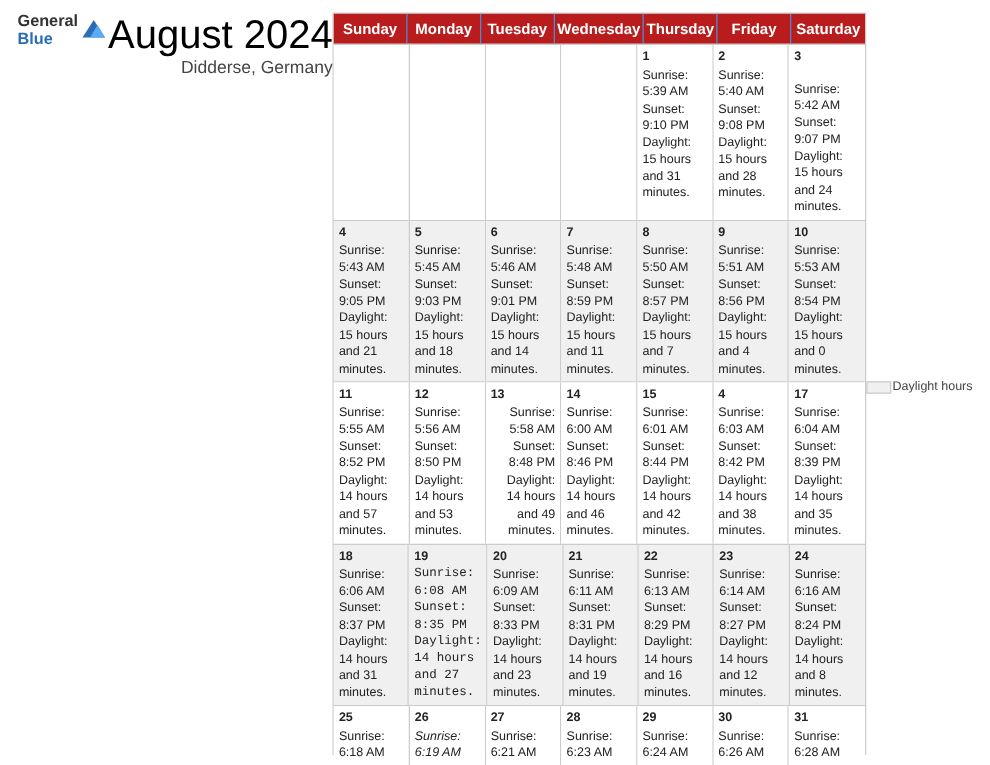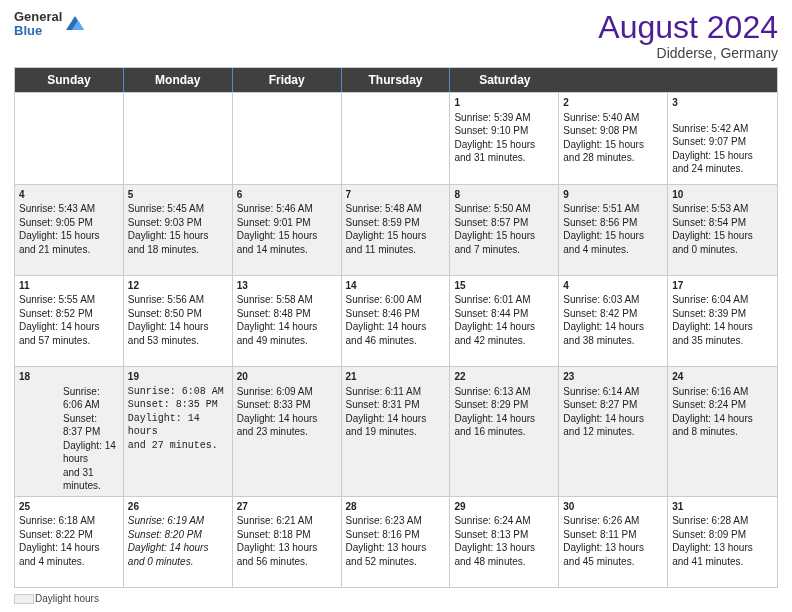--- a/index.html
+++ b/index.html
@@ -7,21 +7,21 @@
       width: 792px;
       height: 612px;
       font-family: Arial, sans-serif;
       background: #fff;
       overflow: hidden;
     }
     .page {
       width: 792px;
       height: 612px;
       display: flex;
-      flex-direction: column;
+      flex-direction: row;
       padding: 10px 14px 8px 14px;
     }
     .header {
       display: flex;
       justify-content: space-between;
       align-items: flex-start;
       margin-bottom: 6px;
     }
     .logo {
       display: flex;
@@ -42,37 +42,37 @@
       height: 22px;
       margin-left: 2px;
       margin-top: -2px;
     }
     .title-block {
       text-align: right;
     }
     .month-year {
       font-size: 32px;
       font-weight: normal;
-      color: #4c1d95;
+      color: #000000;
       line-height: 1.1;
     }
     .location {
       font-size: 14px;
       color: #444;
     }
     .calendar {
       flex: 1;
       display: flex;
       flex-direction: column;
       border: 1px solid #ccc;
     }
     .cal-header-row {
       display: grid;
       grid-template-columns: repeat(7, 1fr);
-      background: #404040;
+      background: #b91c1c;
     }
     .cal-header-cell {
       color: #fff;
       font-size: 12px;
       font-weight: bold;
       text-align: center;
       padding: 5px 2px;
       border-right: 1px solid #4a8dd5;
     }
     .cal-header-cell:last-child { border-right: none; }
@@ -142,22 +142,24 @@
     <div class="title-block">
       <div class="month-year">August 2024</div>
       <div class="location">Didderse, Germany</div>
     </div>
   </div>
 
   <div class="calendar">
     <div class="cal-header-row">
     <div class="cal-header-cell">Sunday</div>
         <div class="cal-header-cell">Monday</div>
+        <div class="cal-header-cell">Tuesday</div>
+        <div class="cal-header-cell">Wednesday</div>
+        <div class="cal-header-cell">Thursday</div>
         <div class="cal-header-cell">Friday</div>
-        <div class="cal-header-cell">Thursday</div>
         <div class="cal-header-cell">Saturday</div>
       </div>
     <div class="cal-body">
     <div class="cal-row">
           <div class="cal-cell empty"></div>
           <div class="cal-cell empty"></div>
           <div class="cal-cell empty"></div>
           <div class="cal-cell empty"></div>
           <div class="cal-cell filled">
             <div class="day-num">1</div>
@@ -242,21 +244,21 @@
           </div>
           <div class="cal-cell filled">
             <div class="day-num">12</div>
             <div class="cell-text" style="white-space: pre-line;">Sunrise: 5:56 AM
 Sunset: 8:50 PM
 Daylight: 14 hours
 and 53 minutes.</div>
           </div>
           <div class="cal-cell filled">
             <div class="day-num">13</div>
-            <div class="cell-text" style="white-space: pre-line;">Sunrise: 5:58 AM
+            <div class="cell-text" style="white-space: pre-line; text-align: right;">Sunrise: 5:58 AM
 Sunset: 8:48 PM
 Daylight: 14 hours
 and 49 minutes.</div>
           </div>
           <div class="cal-cell filled">
             <div class="day-num">14</div>
             <div class="cell-text" style="white-space: pre-line;">Sunrise: 6:00 AM
 Sunset: 8:46 PM
 Daylight: 14 hours
 and 46 minutes.</div>
@@ -279,21 +281,21 @@
             <div class="day-num">17</div>
             <div class="cell-text" style="white-space: pre-line;">Sunrise: 6:04 AM
 Sunset: 8:39 PM
 Daylight: 14 hours
 and 35 minutes.</div>
           </div>
         </div>
         <div class="cal-row">
           <div class="cal-cell shaded">
             <div class="day-num">18</div>
-            <div class="cell-text" style="white-space: pre-line; margin-left: 44px;">Sunrise: 6:06 AM
+            <div class="cell-text" style="white-space: pre-line;">Sunrise: 6:06 AM
 Sunset: 8:37 PM
 Daylight: 14 hours
 and 31 minutes.</div>
           </div>
           <div class="cal-cell shaded">
             <div class="day-num">19</div>
             <div class="cell-text" style="white-space: pre-line; font-family: Liberation Mono, monospace;">Sunrise: 6:08 AM
 Sunset: 8:35 PM
 Daylight: 14 hours
 and 27 minutes.</div>

